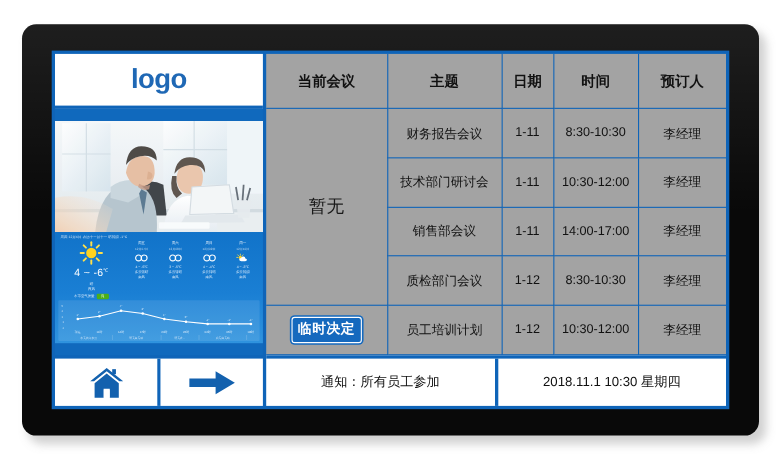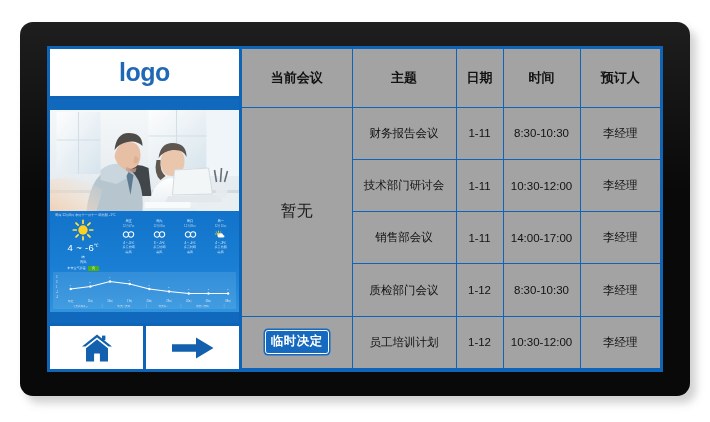--- a/index.html
+++ b/index.html
@@ -534,18 +534,22 @@
                 </td>
                 <td>员工培训计划</td>
                 <td>1-12</td>
                 <td>10:30-12:00</td>
                 <td class="edge-r">李经理</td>
               </tr>
             </tbody>
               </table>
           </div>
 
+          <div id="footer-row">
+            <div id="notice-cell">通知：所有员工参加</div>
+            <div id="datetime-cell">2018.11.1  10:30 星期四</div>
+          </div>
         </div>
 
       </div>
     </div>
   </div>
 </div>
 
 </body></html>

